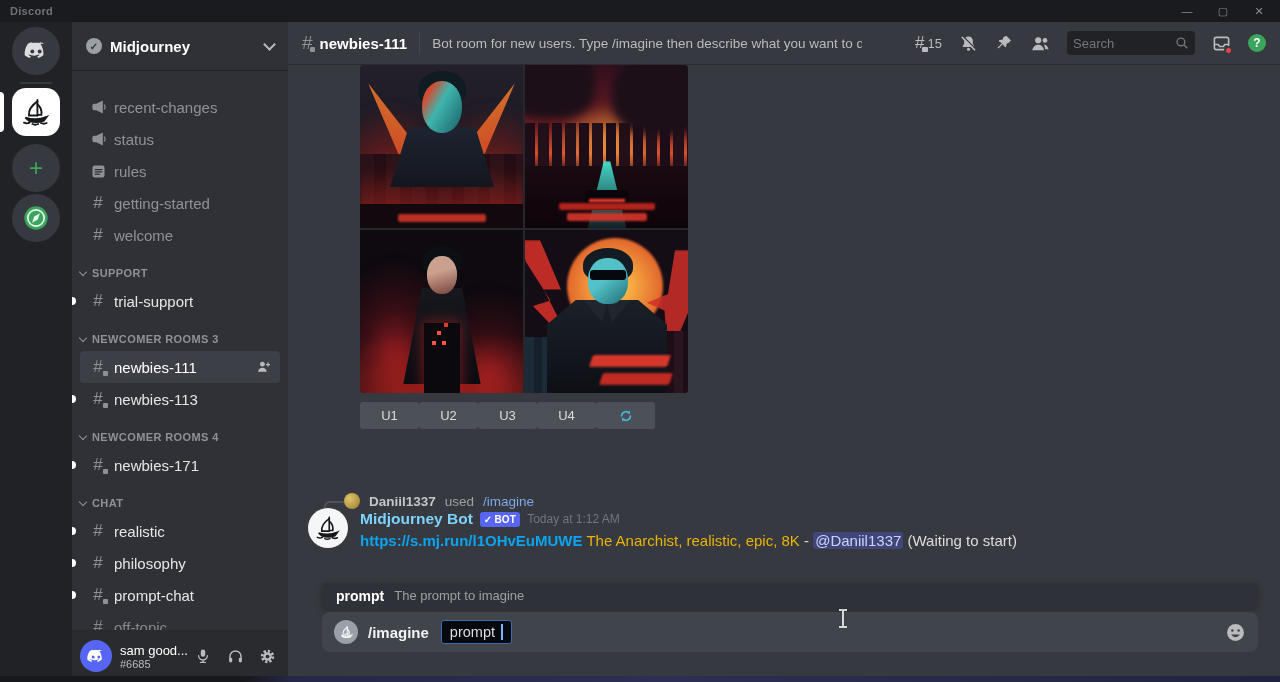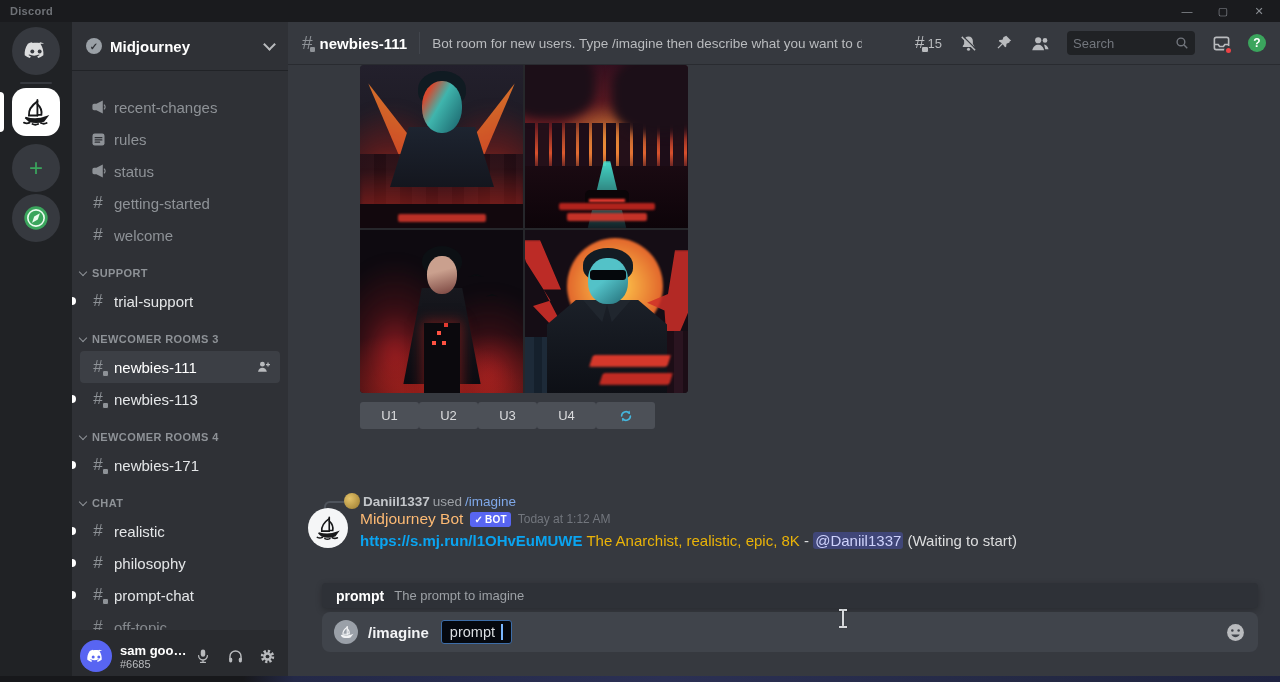--- a/index.html
+++ b/index.html
@@ -52,21 +52,21 @@
   .cname{white-space:nowrap;overflow:hidden;text-overflow:ellipsis;flex:1}
   .invite-icon{color:#b9bbbe;flex:none}
   .offtopic{opacity:.9}
 
   
   .userarea{position:absolute;left:0;bottom:0;width:216px;height:52px;background:#292b2f;
             display:flex;align-items:center;padding:0 8px;z-index:5}
   .uavatar{width:32px;height:32px;border-radius:50%;background:#5865f2;display:flex;
            align-items:center;justify-content:center;flex:none}
   .uinfo{margin-left:8px;flex:1;min-width:0}
-  .uname{font-size:13px;font-weight:bold;color:#fff;white-space:nowrap;overflow:hidden;text-overflow:ellipsis;max-width:78px}
+  .uname{font-size:13px;font-weight:normal;color:#fff;white-space:nowrap;overflow:hidden;text-overflow:ellipsis;max-width:78px}
   .utag{font-size:11px;color:#b9bbbe}
   .uicons{display:flex;gap:10px;margin-right:2px}
   .uicon{width:22px;height:22px;display:flex;align-items:center;justify-content:center;color:#b9bbbe}
 
   
   .main{position:absolute;left:288px;top:22px;width:992px;height:660px;background:#36393f}
   .mainheader{position:relative;height:42px;display:flex;align-items:center;padding:0 14px;
               box-shadow:0 1px 0 rgba(4,4,5,.25);z-index:10;background:#36393f}
   .mh-hash{color:#8e9297;font-size:19px;font-weight:500;margin-right:7px;position:relative}
   .mh-hash .pdot{position:absolute;right:-3px;bottom:1px;width:7px;height:7px;background:#8e9297;
@@ -186,30 +186,30 @@
   
   .btnrow{position:absolute;left:72px;display:flex;}
   .row1{top:338px}.row2{top:376px}
   .mjbtn{width:59px;height:27px;background:#4c5057;border:none;border-radius:3px;color:#dbdcde;
          font-size:13px;font-weight:500;font-family:"Liberation Sans",sans-serif;cursor:pointer;
          display:flex;align-items:center;justify-content:center}
 
   
   .replyline{position:absolute;left:36px;top:437px;width:24px;height:10px;
              border-left:2px solid #4f545c;border-top:2px solid #4f545c;border-top-left-radius:6px}
-  .replyrow{position:absolute;left:56px;top:429px;display:flex;align-items:center;gap:3px;font-size:13.5px}
+  .replyrow{position:absolute;left:56px;top:429px;display:flex;align-items:center;gap:9px;font-size:13.5px}
   .ravatar{width:16px;height:16px;border-radius:50%;background:radial-gradient(circle at 35% 35%,#e4c36a,#9a7a2e);flex:none}
   .rname{color:#c3c6ca;font-weight:600}
   .rused{color:#9da1a6}
   .rcmd{color:#7fa8e8;cursor:pointer}
 
   .msgavatar{position:absolute;left:20px;top:444px;width:40px;height:40px;border-radius:50%;
              background:#f5f6f7;display:flex;align-items:center;justify-content:center;cursor:pointer}
   .msghead{position:absolute;left:72px;top:446px;display:flex;align-items:center;gap:7px}
-  .botname{color:#fdba74;font-size:15.5px;font-weight:400;cursor:pointer}
+  .botname{color:#7dd3fc;font-size:15.5px;font-weight:700;cursor:pointer}
   .botbadge{background:#5865f2;color:#fff;border-radius:3px;font-size:10px;font-weight:bold;
             height:15px;display:flex;align-items:center;padding:0 4px;gap:2px;letter-spacing:.2px}
   .timestamp{color:#72767d;font-size:12px}
   .msgbody{position:absolute;left:72px;top:468px;width:880px;font-size:15px;color:#dcddde}
   .msglink{color:#0aa4f0;font-weight:bold;cursor:pointer}
   .msgbold{font-weight:normal;color:#eab308}
   .mention{background:rgba(88,101,242,.32);color:#ced2fb;border-radius:3px;padding:0 2px;font-weight:500;cursor:pointer}
 
   
   .autocomplete{position:absolute;left:34px;top:519px;width:936px;height:25px;background:#2e3137;
@@ -304,35 +304,35 @@
         <span class="cicon">
           <svg width="16" height="16" viewBox="0 0 20 20" fill="#8e9297">
               <path d="M16 2v16l-8-4H5a2 2 0 0 1-2-2V8a2 2 0 0 1 2-2h3l8-4z"></path>
               <path d="M17.5 7a4 4 0 0 1 0 6" fill="none" stroke="#8e9297" stroke-width="1.5"></path>
             </svg>
         </span>
         <span class="cname">recent-changes</span>
       </div>
       <div class="ch">
         <span class="cicon">
+          <svg width="16" height="16" viewBox="0 0 20 20" fill="#8e9297">
+              <path d="M16 2v16l-8-4H5a2 2 0 0 1-2-2V8a2 2 0 0 1 2-2h3l8-4z"></path>
+              <path d="M17.5 7a4 4 0 0 1 0 6" fill="none" stroke="#8e9297" stroke-width="1.5"></path>
+            </svg>
+        </span>
+        <span class="cname">status</span>
+      </div>
+      <div class="ch">
+        <span class="cicon">
           <svg width="15" height="15" viewBox="0 0 20 20" fill="#8e9297">
               <rect x="2" y="2" width="16" height="16" rx="3"></rect>
               <path d="M5.5 7.5h9M5.5 10.5h9M5.5 13.5h6" stroke="#2f3136" stroke-width="1.6" stroke-linecap="round"></path>
             </svg>
         </span>
         <span class="cname">rules</span>
-      </div>
-      <div class="ch">
-        <span class="cicon">
-          <svg width="16" height="16" viewBox="0 0 20 20" fill="#8e9297">
-              <path d="M16 2v16l-8-4H5a2 2 0 0 1-2-2V8a2 2 0 0 1 2-2h3l8-4z"></path>
-              <path d="M17.5 7a4 4 0 0 1 0 6" fill="none" stroke="#8e9297" stroke-width="1.5"></path>
-            </svg>
-        </span>
-        <span class="cname">status</span>
       </div>
       <div class="ch">
         <span class="cicon">#</span>
         <span class="cname">getting-started</span>
       </div>
       <div class="ch">
         <span class="cicon">#</span>
         <span class="cname">welcome</span>
       </div>
 

